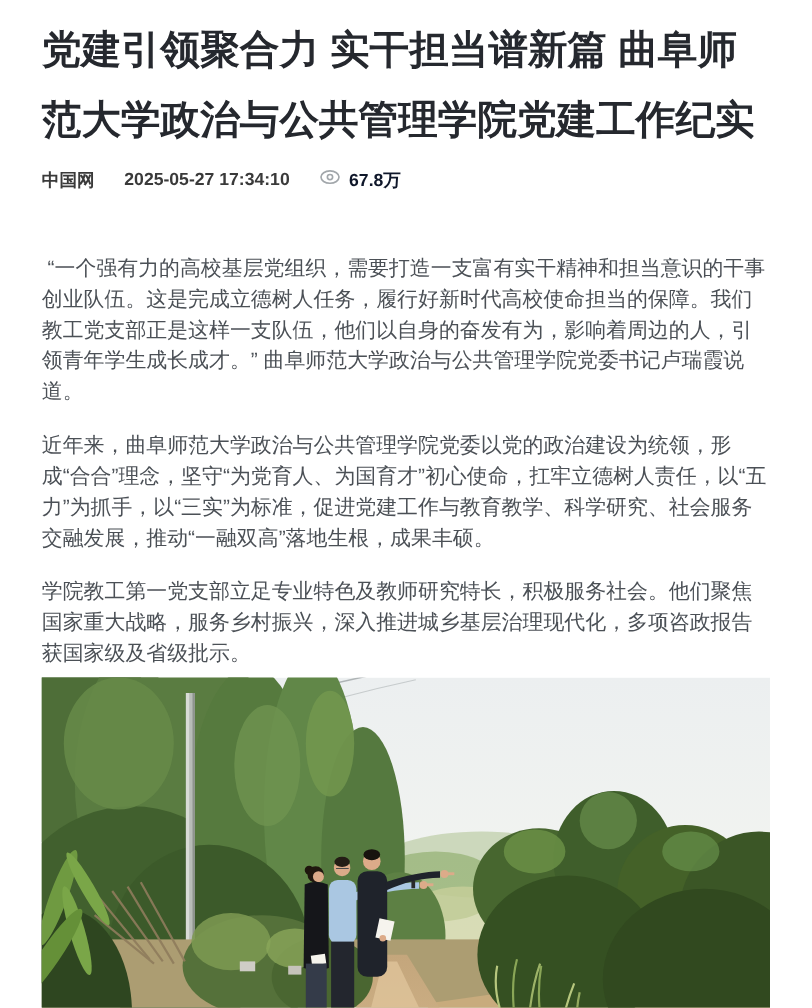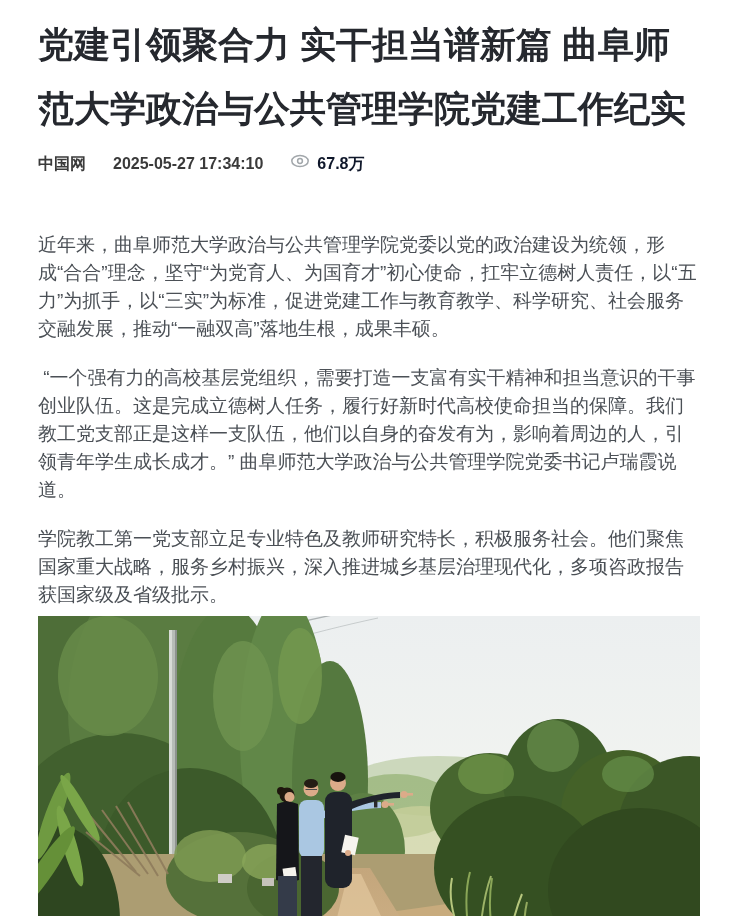--- a/index.html
+++ b/index.html
@@ -65,22 +65,22 @@
     <span class="meta-views">
       <svg width="20" height="14" viewBox="0 0 20 14" aria-hidden="true">
         <ellipse cx="10" cy="7" rx="8.2" ry="5.6" fill="none" stroke="#a2a7ab" stroke-width="1.5"></ellipse>
         <circle cx="10" cy="7" r="2.4" fill="none" stroke="#a2a7ab" stroke-width="1.5"></circle>
       </svg>
       <span>67.8万</span>
     </span>
   </div>
 
   <div class="content">
+    <p> “一个强有力的高校基层党组织，需要打造一支富有实干精神和担当意识的干事创业队伍。这是完成立德树人任务，履行好新时代高校使命担当的保障。我们教工党支部正是这样一支队伍，他们以自身的奋发有为，影响着周边的人，引领青年学生成长成才。” 曲阜师范大学政治与公共管理学院党委书记卢瑞霞说道。</p>
     <p>近年来，曲阜师范大学政治与公共管理学院党委以党的政治建设为统领，形成“合合”理念，坚守“为党育人、为国育才”初心使命，扛牢立德树人责任，以“五力”为抓手，以“三实”为标准，促进党建工作与教育教学、科学研究、社会服务交融发展，推动“一融双高”落地生根，成果丰硕。</p>
-    <p> “一个强有力的高校基层党组织，需要打造一支富有实干精神和担当意识的干事创业队伍。这是完成立德树人任务，履行好新时代高校使命担当的保障。我们教工党支部正是这样一支队伍，他们以自身的奋发有为，影响着周边的人，引领青年学生成长成才。” 曲阜师范大学政治与公共管理学院党委书记卢瑞霞说道。</p>
     <p>学院教工第一党支部立足专业特色及教师研究特长，积极服务社会。他们聚焦国家重大战略，服务乡村振兴，深入推进城乡基层治理现代化，多项咨政报告获国家级及省级批示。</p>
 
     <figure class="article-photo">
       <svg width="662" height="424" viewBox="0 0 662 424" role="img" aria-label="三位教师站在乡村小路上，一人身穿浅蓝色衬衫指向远处的树木与田野，路两侧是高大的树木和灌木丛，左侧有一根水泥电线杆">
         <defs>
           <linearGradient id="sky" x1="0" y1="0" x2="0" y2="1">
             <stop offset="0" stop-color="#eceff0"></stop>
             <stop offset="0.55" stop-color="#f3f5f0"></stop>
             <stop offset="1" stop-color="#fafaf5"></stop>
           </linearGradient>

